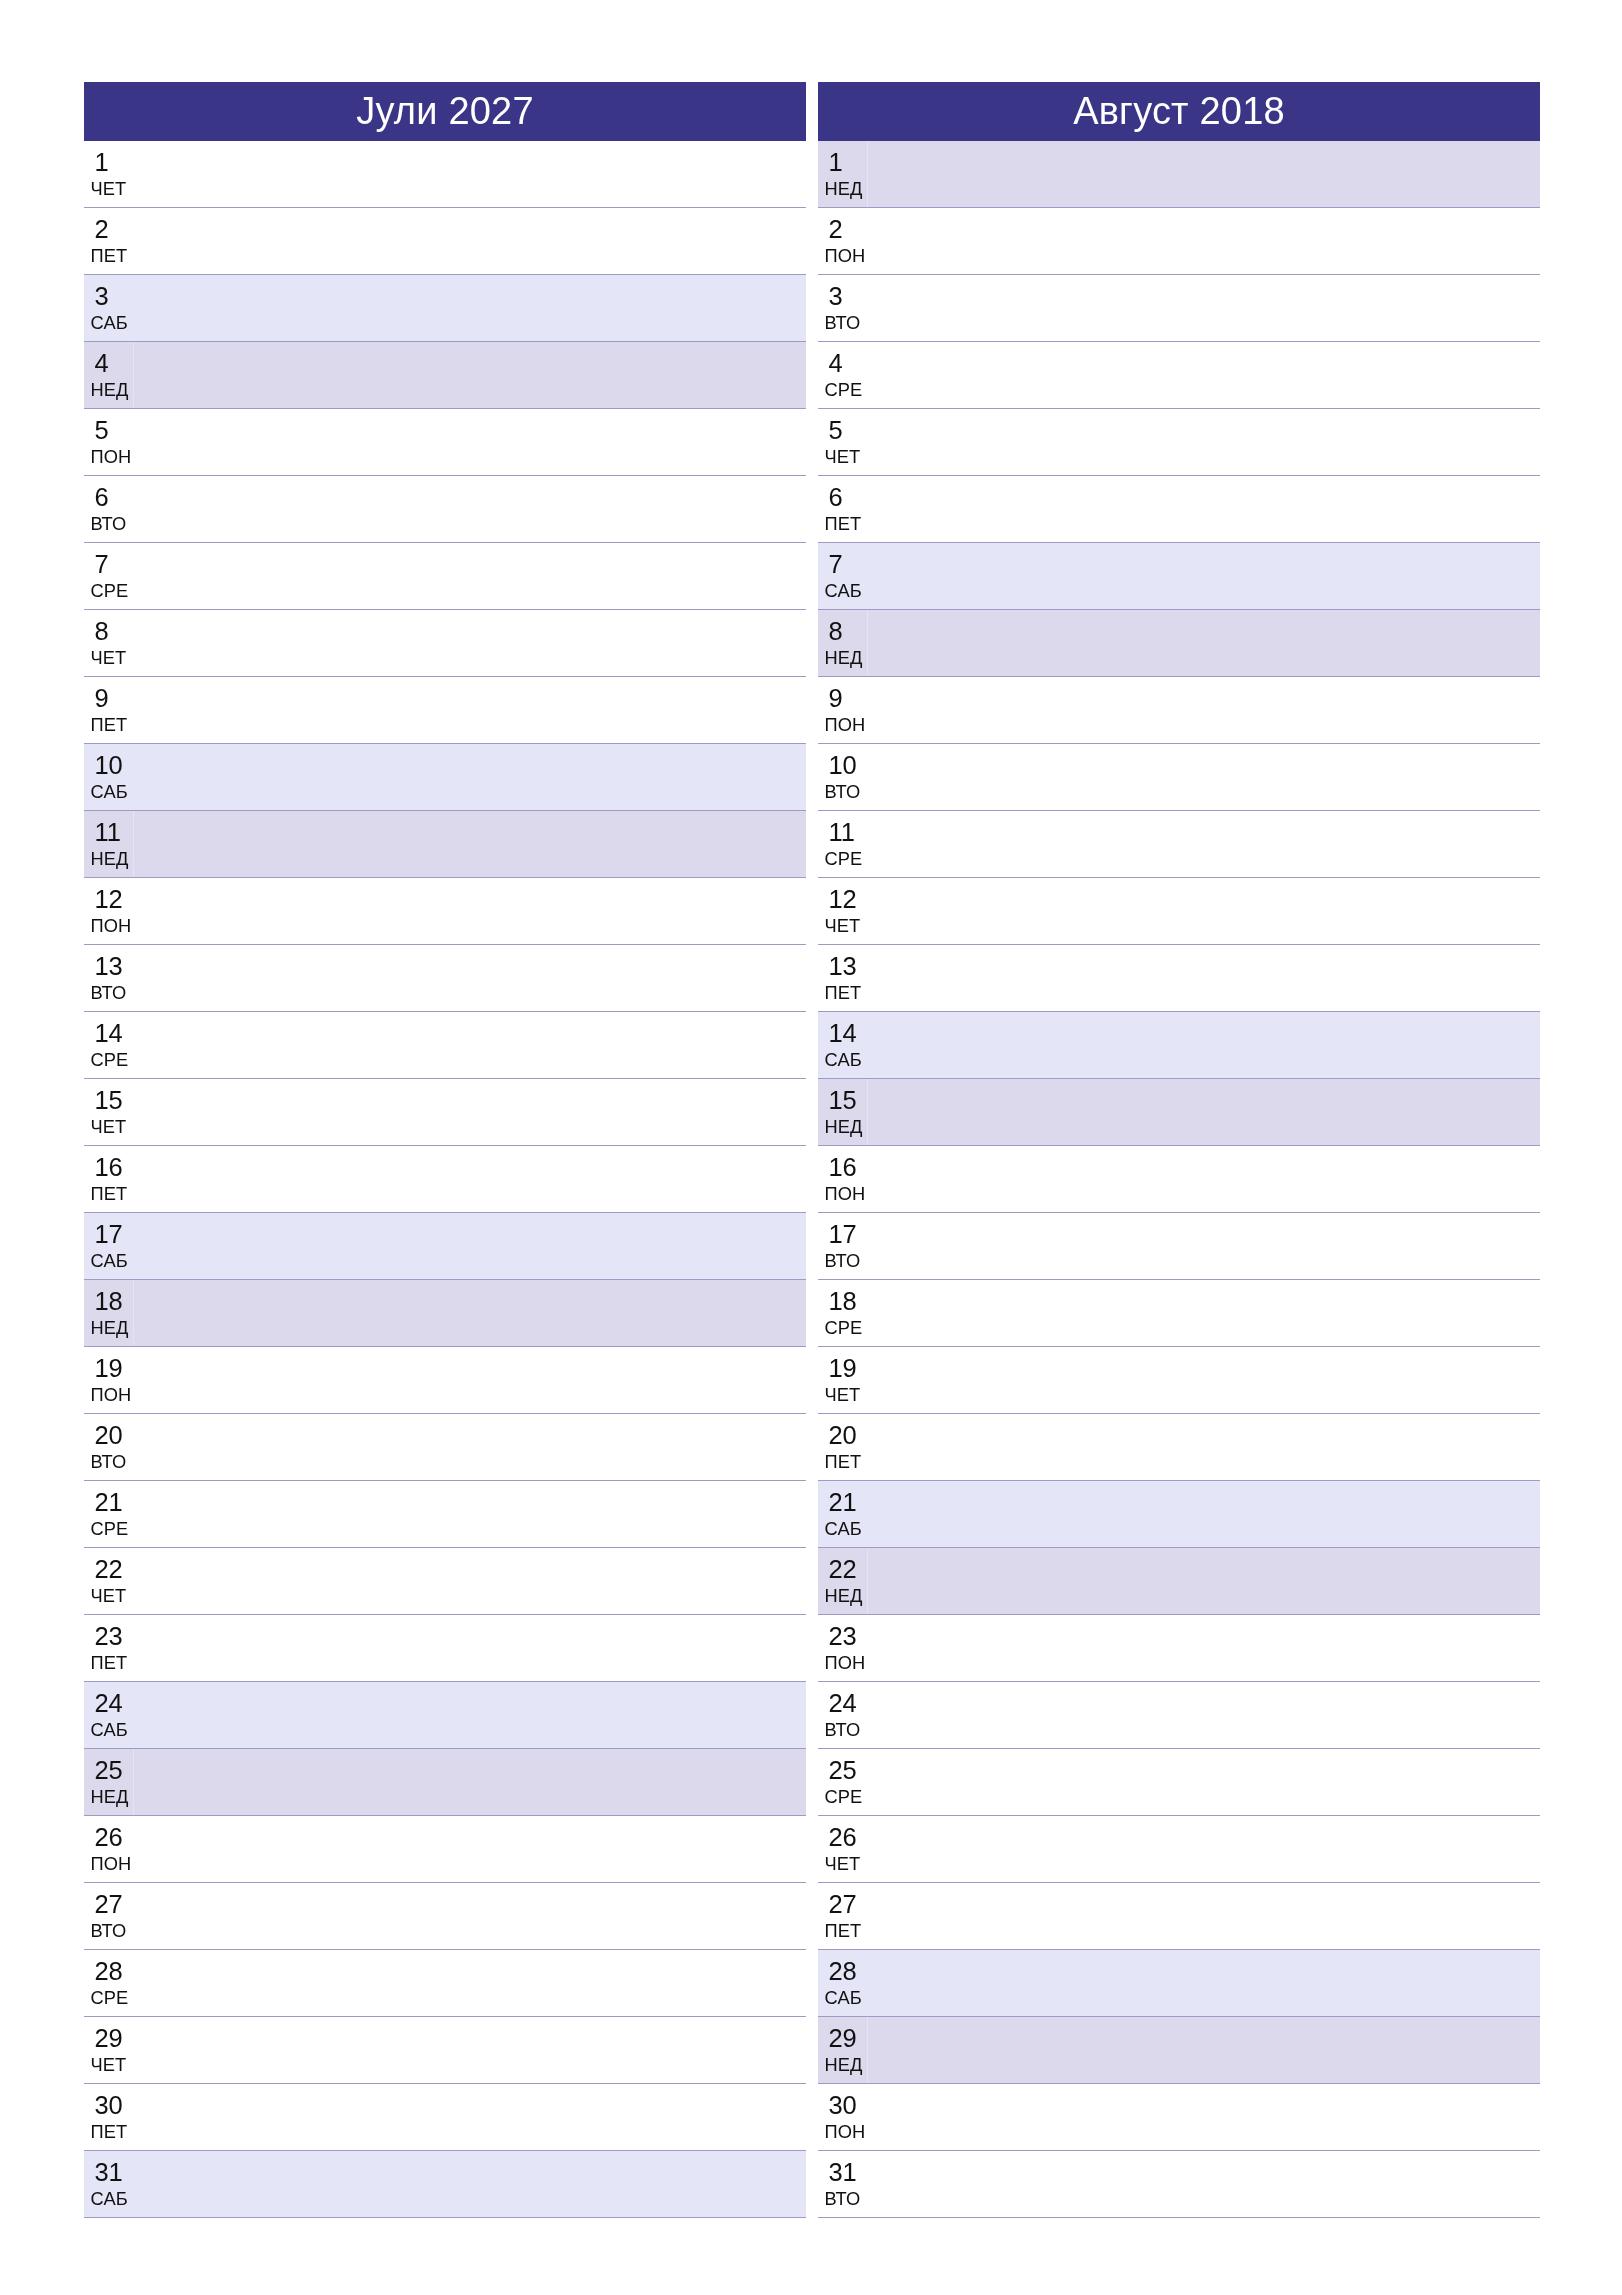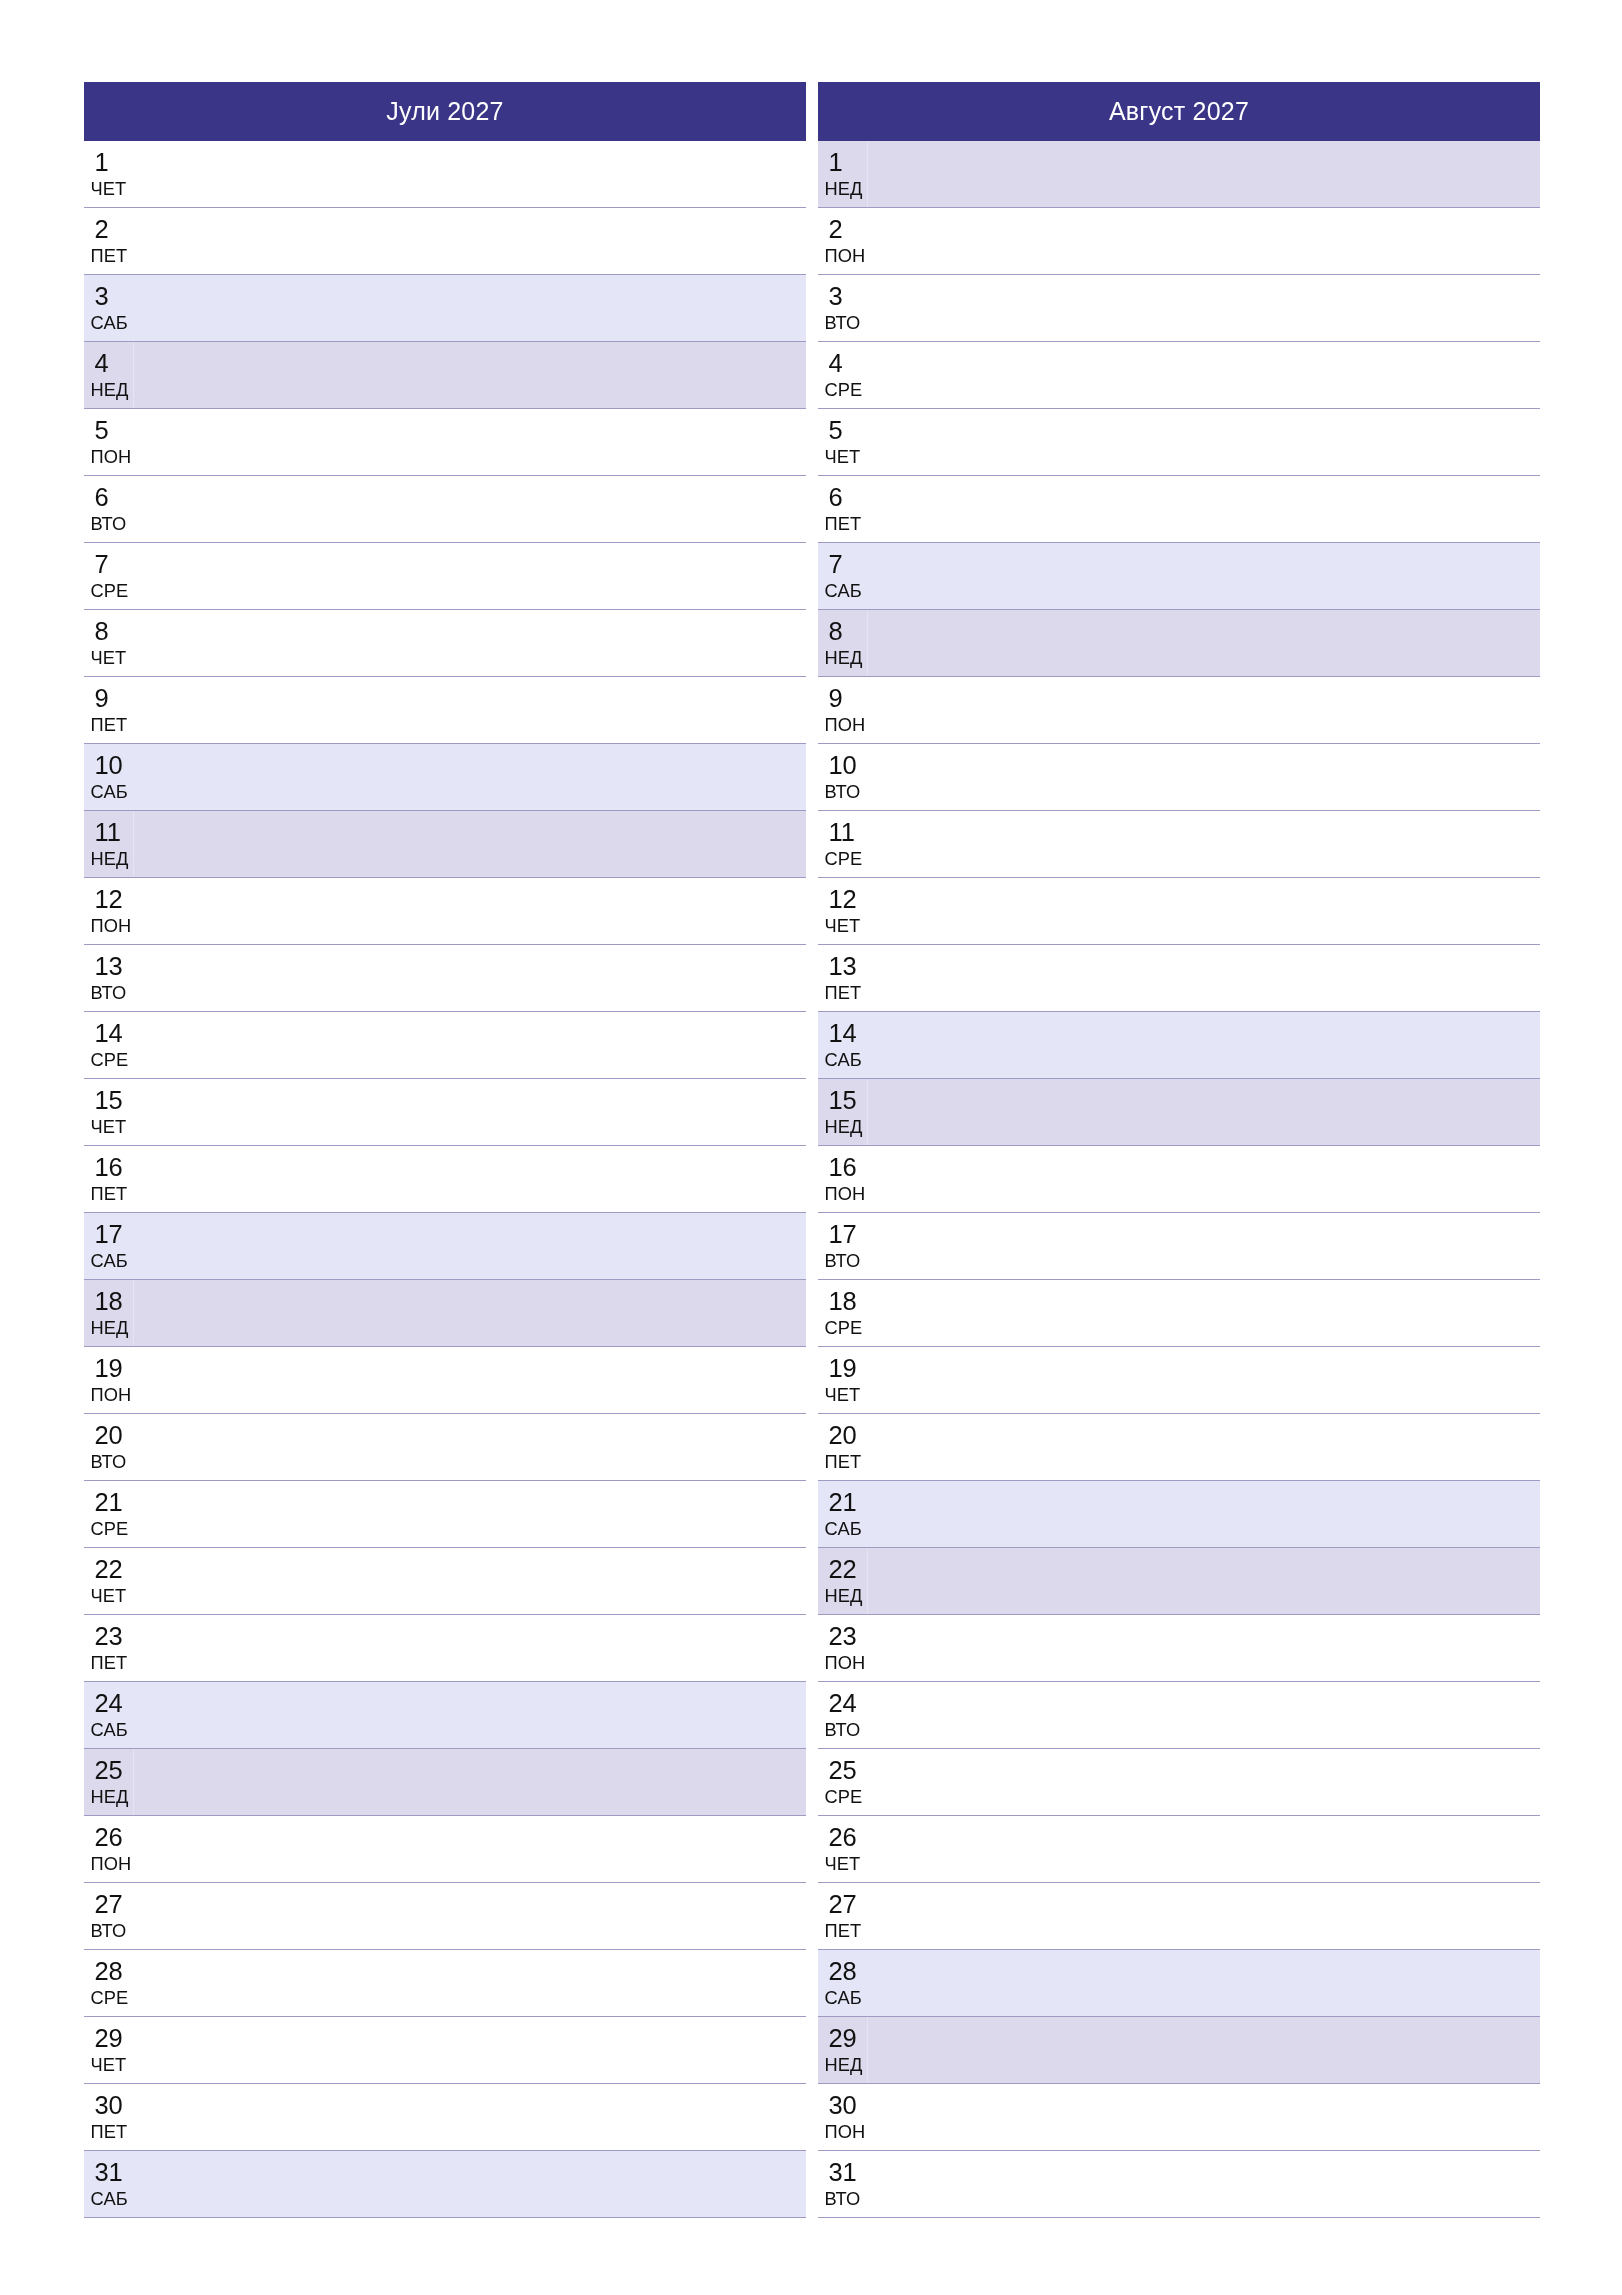--- a/index.html
+++ b/index.html
@@ -29,21 +29,21 @@
   .month-table {
     width: 722px;
     display: flex;
     flex-direction: column;
   }
 
   .month-header {
     height: 59px;
     background: #3b3587;
     color: #ffffff;
-    font-size: 25px;
+    font-size: 38px;
     line-height: 59px;
     text-align: center;
     font-weight: normal;
     letter-spacing: 0.2px;
     box-sizing: border-box;
   }
 
   .day-rows {
     display: flex;
     flex-direction: column;
@@ -338,21 +338,21 @@
         <div class="day-row saturday">
           <div class="day-label-block">
             <div class="day-number">31</div>
             <div class="day-name">САБ</div>
           </div>
           <div class="day-note-area"></div>
         </div>
       </div>
     </div>
     <div class="month-table">
-      <div class="month-header">Август 2027</div>
+      <div class="month-header">Август 2018</div>
       <div class="day-rows">
         <div class="day-row sunday">
           <div class="gutter-rule"></div>
           <div class="day-label-block">
             <div class="day-number">1</div>
             <div class="day-name">НЕД</div>
           </div>
           <div class="day-note-area"></div>
         </div>
         <div class="day-row">

